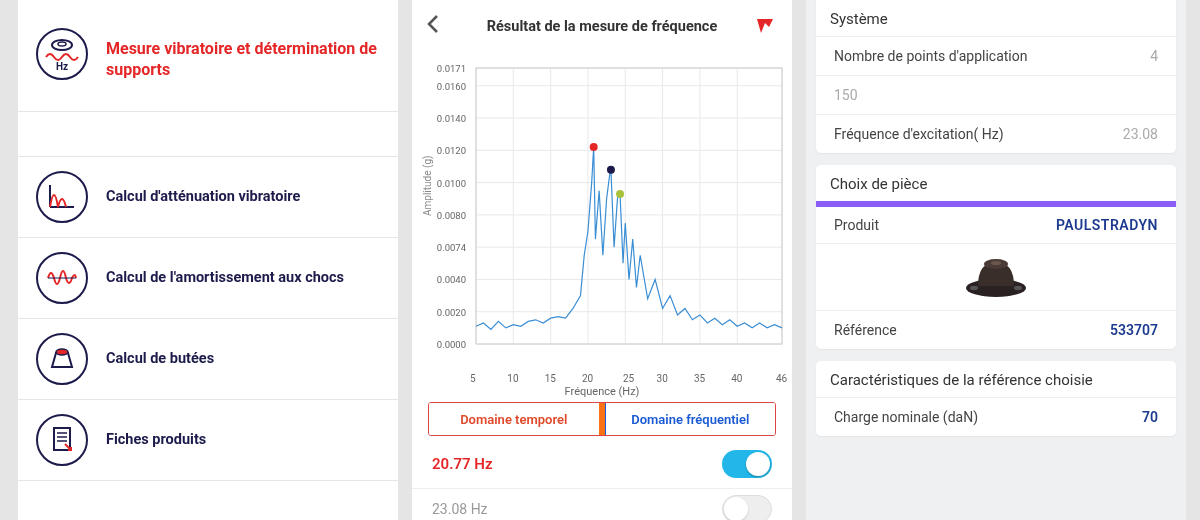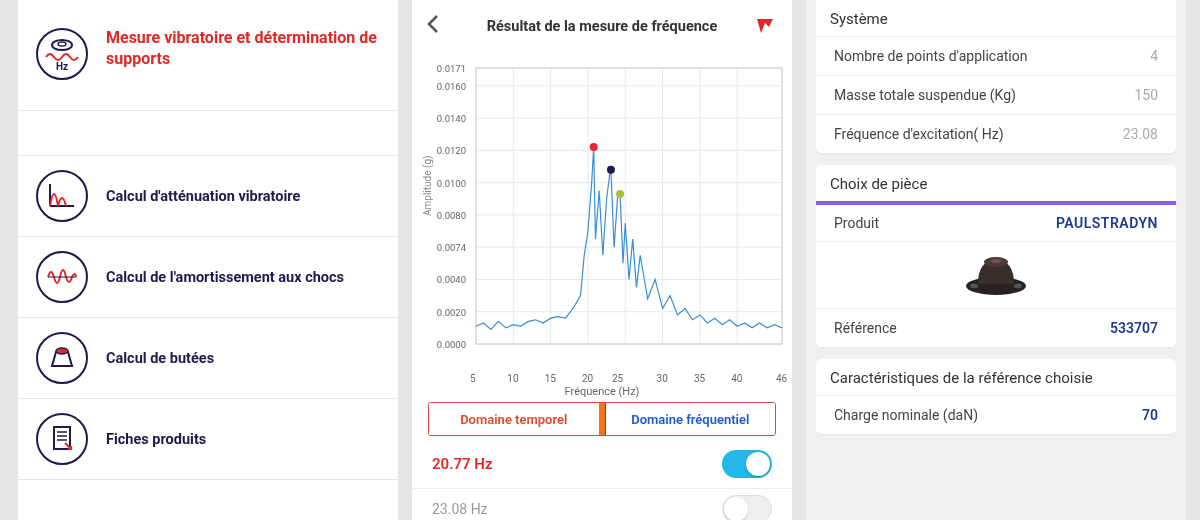--- a/index.html
+++ b/index.html
@@ -27,21 +27,21 @@
   .menu-item {
     display: flex;
     align-items: center;
     gap: 18px;
     padding: 14px 18px;
     border-bottom: 1px solid #e6e6e6;
     background: #fff;
     cursor: pointer;
   }
   .menu-item.first { padding-top: 6px; padding-bottom: 30px; align-items: flex-start; border-top: 0; }
-  .menu-item.first .menu-label { color: #e52627; font-weight: 700; font-size: 16px; line-height: 1.3; }
+  .menu-item.first .menu-label { color: #e52627; font-weight: 700; font-size: 16px; line-height: 1.3; margin-top: 11px; }
   .menu-label { color: #1c1b4b; font-weight: 700; font-size: 14.5px; }
   .menu-icon {
     width: 52px; height: 52px; flex: 0 0 52px;
     border: 2.5px solid #1c1b4b; border-radius: 50%;
     display: flex; align-items: center; justify-content: center;
     position: relative;
   }
   .menu-spacer { height: 45px; background: #fff; border-bottom: 1px solid #e6e6e6; }
 
   
@@ -113,21 +113,21 @@
     box-shadow: 0 1px 2px rgba(0,0,0,.05);
   }
   .card-title { font-size: 15px; color: #333; padding: 0 14px 8px 14px; }
   .kv-row {
     display: flex; justify-content: space-between; align-items: center;
     padding: 11px 18px; border-top: 1px solid #eee;
     font-size: 14px; color: #444;
   }
   .kv-val { color: #aaa; }
   .kv-val.blue { color: #1c3a8f; font-weight: 600; }
-  .prod-row { display: flex; justify-content: space-between; align-items: center; padding: 10px 18px; border-top: 4px solid #8b5cf6; }
+  .prod-row { display: flex; justify-content: space-between; align-items: center; padding: 10px 18px; border-top: 6px solid #8b5cf6; }
   .prod-label { font-size: 14px; color: #444; }
   .prod-name { font-size: 14px; color: #1c3a8f; font-weight: 600; letter-spacing: 0.5px; }
   .prod-img-row { display: flex; justify-content: center; padding: 6px 0 10px 0; border-top: 1px solid #eee; }
 </style>
 </head>
 <body>
 
 <div class="pane pane1">
   <div class="menu-item first">
     <div class="menu-icon">
@@ -239,21 +239,21 @@
         <div class="ytick" style="top: 89.3158px;">0.0120</div>
         <div class="ytick" style="top: 57.0351px;">0.0140</div>
         <div class="ytick" style="top: 24.7544px;">0.0160</div>
         <div class="ytick" style="top: 7px;">0.0171</div>
       </div>
     <div id="xticks">
         <div class="xtick" style="left: 42px;">5</div>
         <div class="xtick" style="left: 79.3171px;">10</div>
         <div class="xtick" style="left: 116.634px;">15</div>
         <div class="xtick" style="left: 153.951px;">20</div>
-        <div class="xtick" style="left: 184px; margin-top: 6px;">25</div>
+        <div class="xtick" style="left: 195px; margin-top: 6px;">25</div>
         <div class="xtick" style="left: 228.585px;">30</div>
         <div class="xtick" style="left: 265.902px;">35</div>
         <div class="xtick" style="left: 303.22px;">40</div>
         <div class="xtick" style="left: 348px;">46</div>
       </div>
     <div class="chart-xlab">Fréquence (Hz)</div>
   </div>
 
   <div class="seg-toggle">
     <div class="seg-btn left">Domaine temporel</div>
@@ -273,21 +273,20 @@
 <div class="pane pane3">
 
   <div class="card" style="margin-top:0; border-radius:0 0 5px 5px;">
     <div class="card-title">Système</div>
     <div id="system-rows">
         <div class="kv-row">
           <span>Nombre de points d'application</span>
           <span class="kv-val">4</span>
         </div>
         <div class="kv-row">
-          <span>Masse totale suspendue (Kg)</span>
           <span class="kv-val">150</span>
         </div>
         <div class="kv-row">
           <span>Fréquence d'excitation( Hz)</span>
           <span class="kv-val">23.08</span>
         </div>
       </div>
   </div>
 
   <div class="card">

